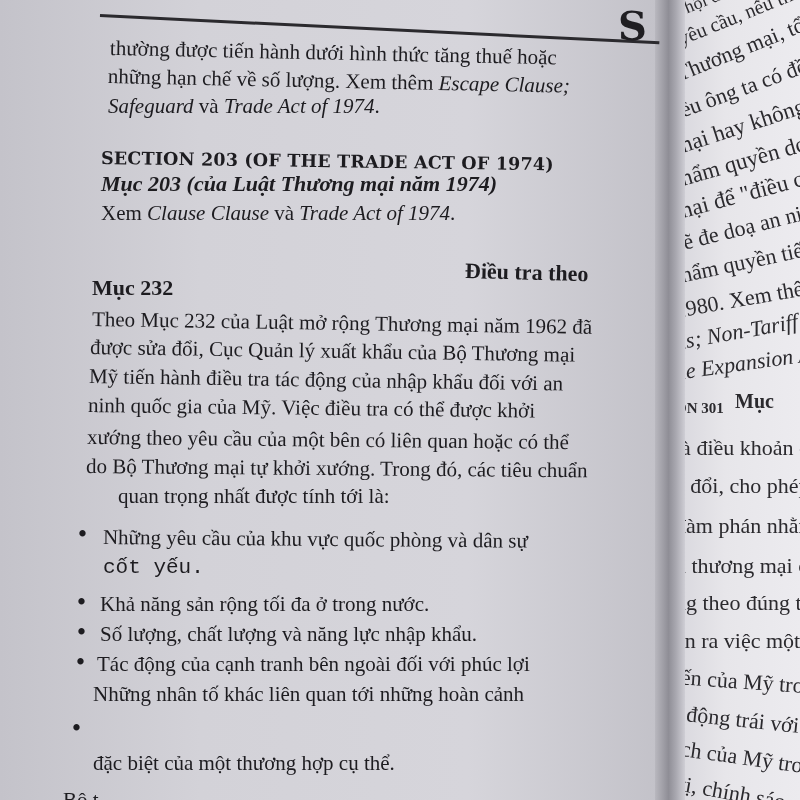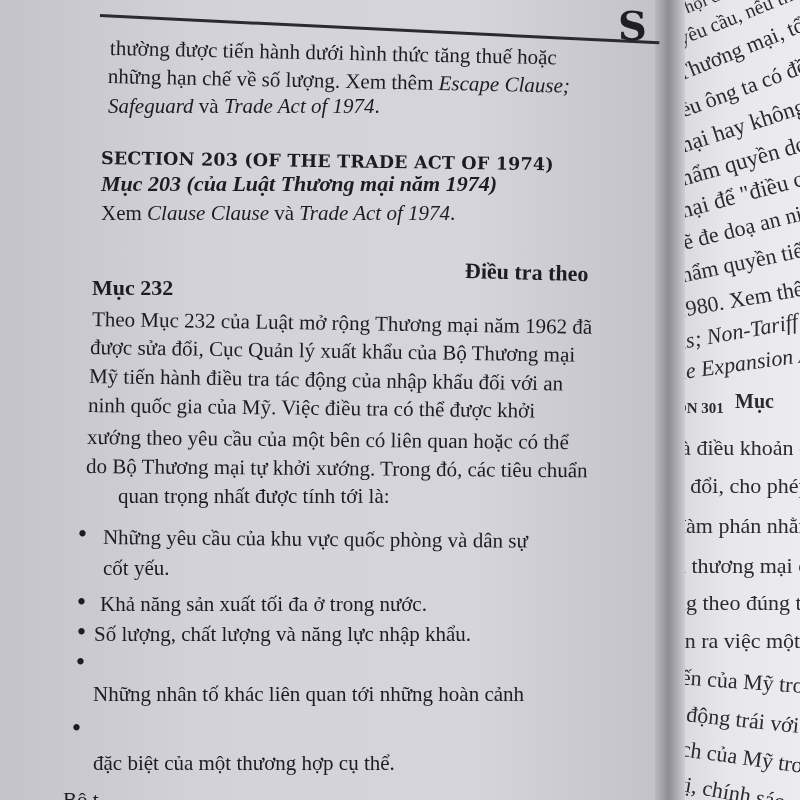--- a/index.html
+++ b/index.html
@@ -93,28 +93,29 @@
   <div class="line" style="left:92px;top:305px;transform:rotate(0.9deg);transform-origin:left;">Theo Mục 232 của Luật mở rộng Thương mại năm 1962 đã</div>
   <div class="line" style="left:90px;top:333px;transform:rotate(0.9deg);transform-origin:left;">được sửa đổi, Cục Quản lý xuất khẩu của Bộ Thương mại</div>
   <div class="line" style="left:89px;top:362px;transform:rotate(0.9deg);transform-origin:left;">Mỹ tiến hành điều tra tác động của nhập  khẩu đối với an</div>
   <div class="line" style="left:88px;top:391px;transform:rotate(0.7deg);transform-origin:left;">ninh quốc gia của Mỹ. Việc điều tra có thể được khởi</div>
   <div class="line" style="left:87px;top:423px;transform:rotate(0.6deg);transform-origin:left;">xướng theo yêu cầu của một bên có liên quan hoặc có thể</div>
   <div class="line" style="left:86px;top:452px;transform:rotate(0.5deg);transform-origin:left;">do Bộ Thương mại tự khởi xướng. Trong đó, các tiêu chuẩn</div>
   <div class="line" style="left:70px;top:482px;margin-left:48px;">quan trọng nhất được tính tới là:</div>
 
   <div class="bullet" style="left:76px;top:522px;">•</div>
   <div class="line" style="left:103px;top:523px;transform:rotate(0.5deg);transform-origin:left;">Những yêu cầu của khu vực quốc phòng và dân sự</div>
-  <div class="line" style="left:103px;top:554px;">cốt yếu.</div>
+  <div class="line" style="left:103px;top:554px;font-family:Liberation Mono, monospace;">cốt yếu.</div>
 
   <div class="bullet" style="left:75px;top:590px;">•</div>
-  <div class="line" style="left:100px;top:590px;">Khả năng sản xuất tối đa ở trong nước.</div>
+  <div class="line" style="left:100px;top:590px;">Khả năng sản rộng tối đa ở trong nước.</div>
 
   <div class="bullet" style="left:75px;top:620px;">•</div>
-  <div class="line" style="left:94px;top:620px;">Số lượng, chất lượng và năng lực nhập khẩu.</div>
+  <div class="line" style="left:100px;top:620px;">Số lượng, chất lượng và năng lực nhập khẩu.</div>
 
   <div class="bullet" style="left:74px;top:650px;">•</div>
+  <div class="line" style="left:97px;top:650px;">Tác động của cạnh tranh bên ngoài đối với phúc lợi</div>
 
   <div class="bullet" style="left:70px;top:716px;">•</div>
   <div class="line" style="left:93px;top:680px;">Những nhân tố khác liên quan tới những hoàn cảnh</div>
   <div class="line" style="left:93px;top:749px;">đặc biệt của một thương hợp cụ thể.</div>
 
   <div class="line" style="left:63px;top:786px;">Bộ t</div>
 </div>
 
 </body></html>

